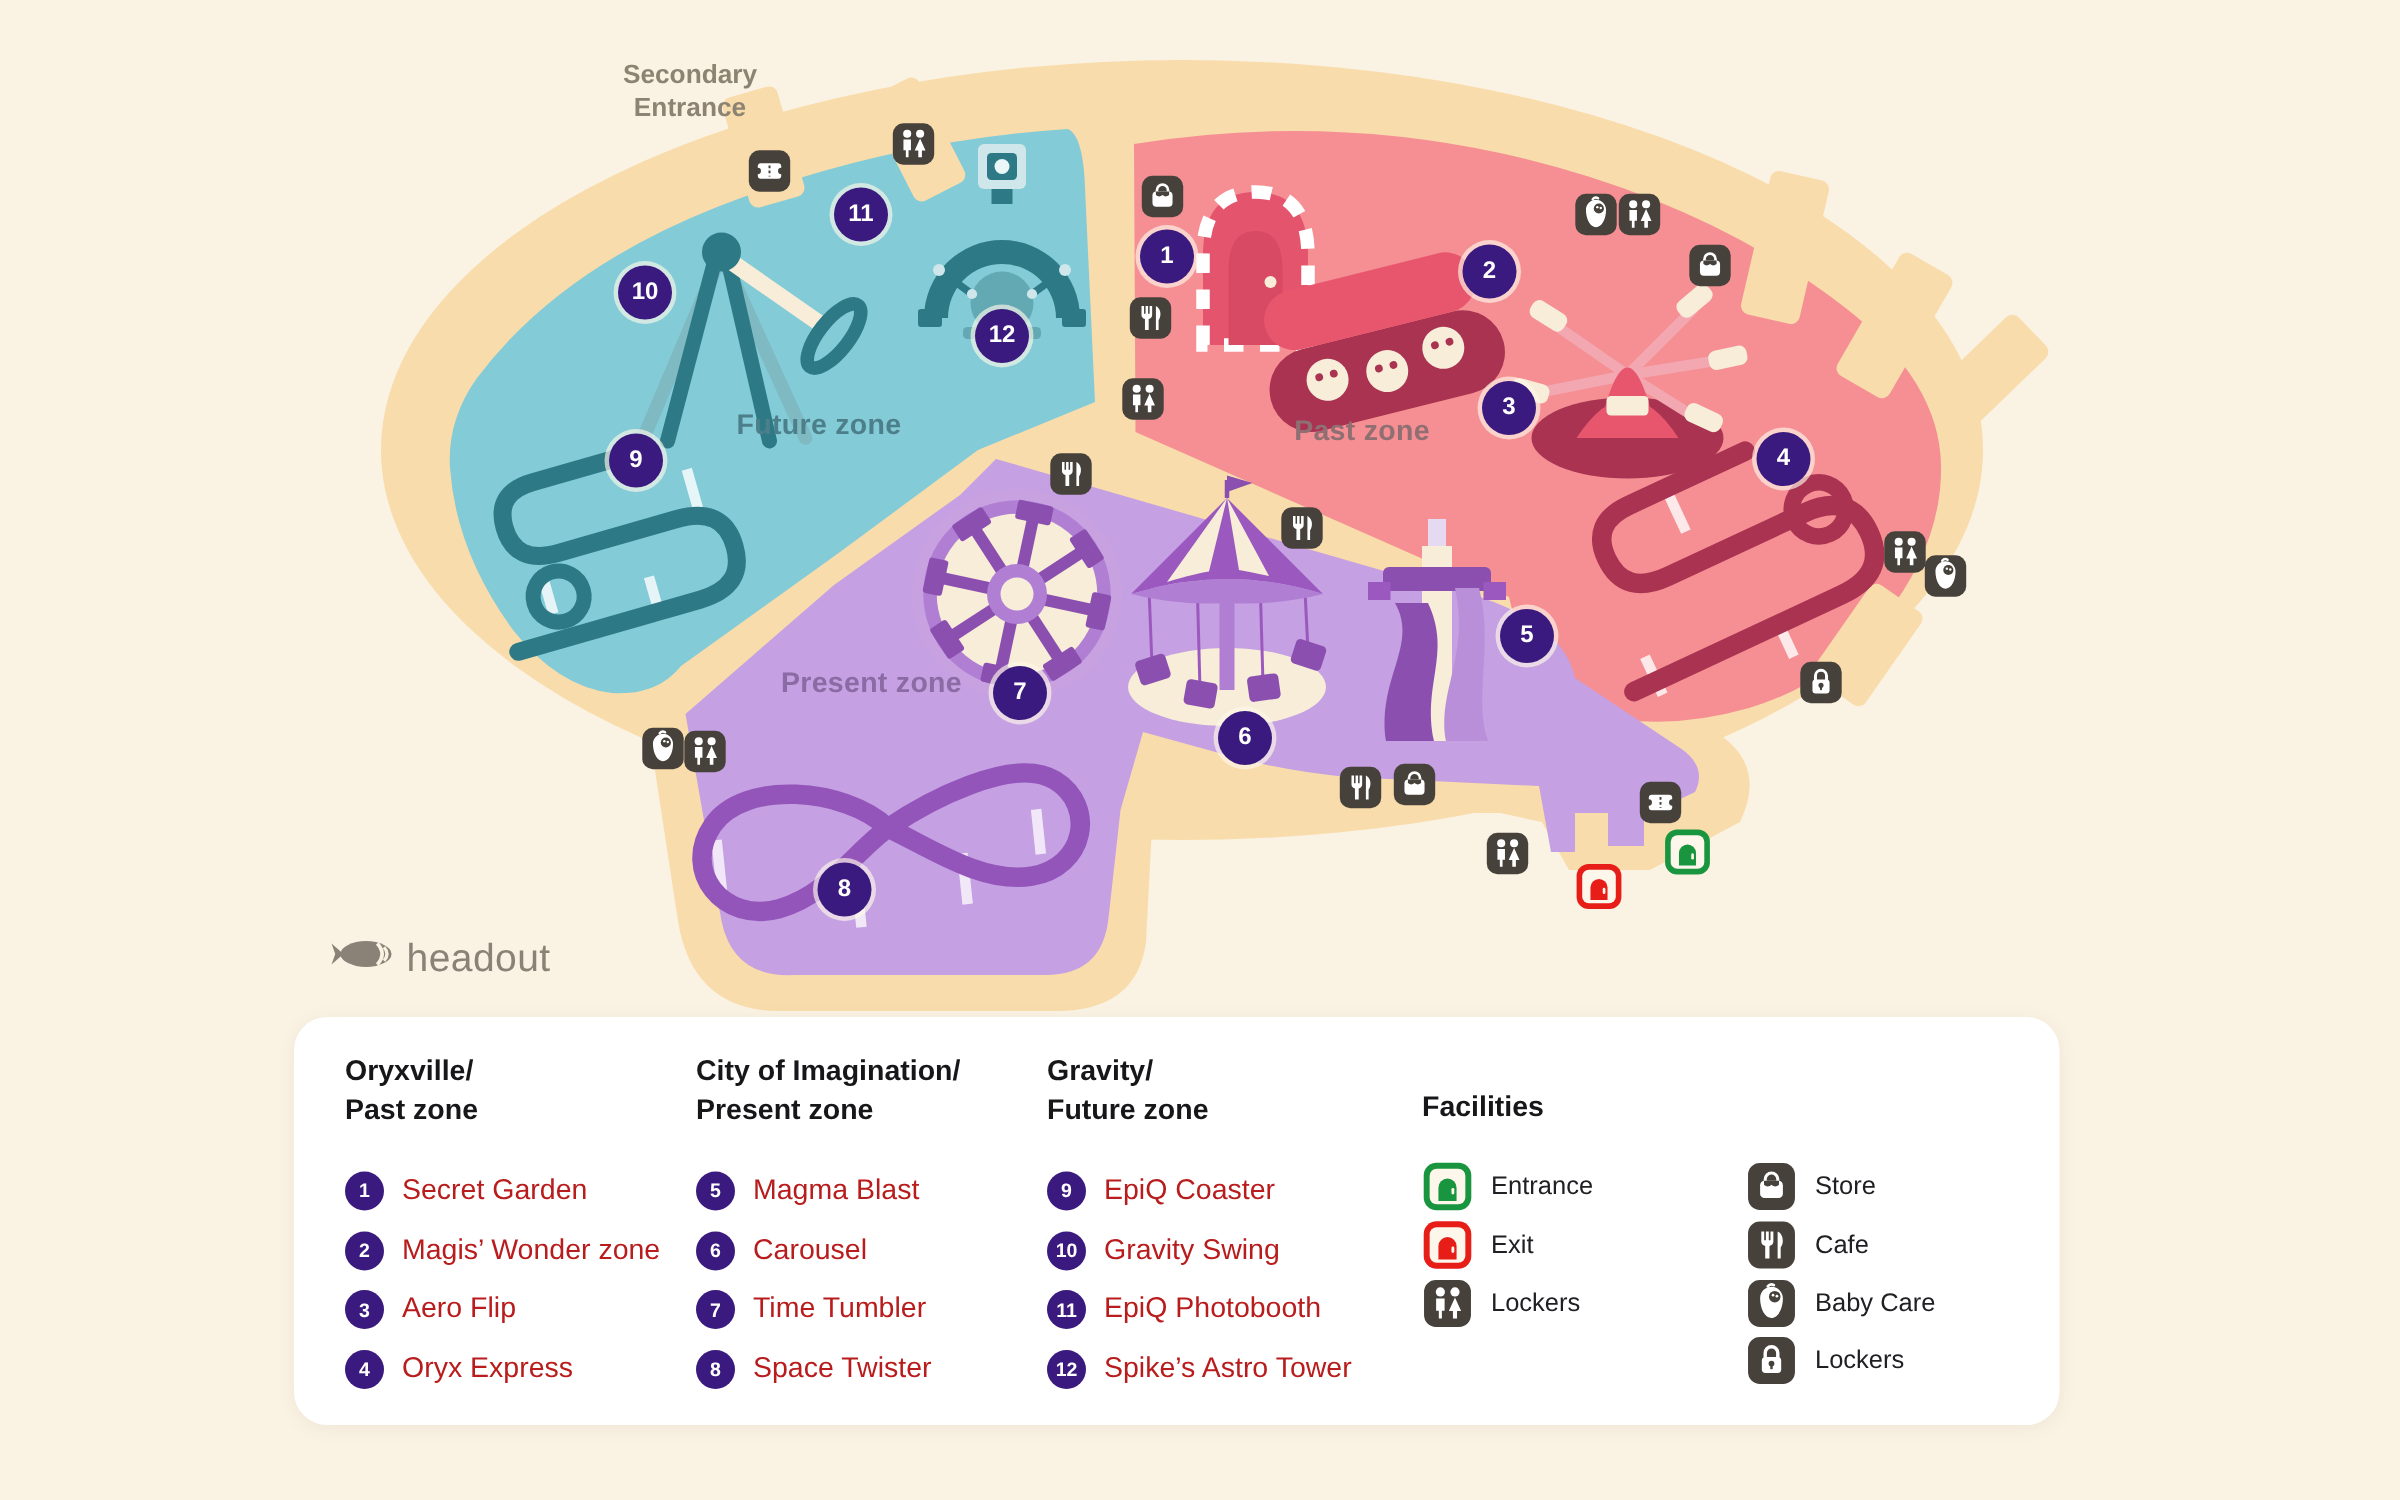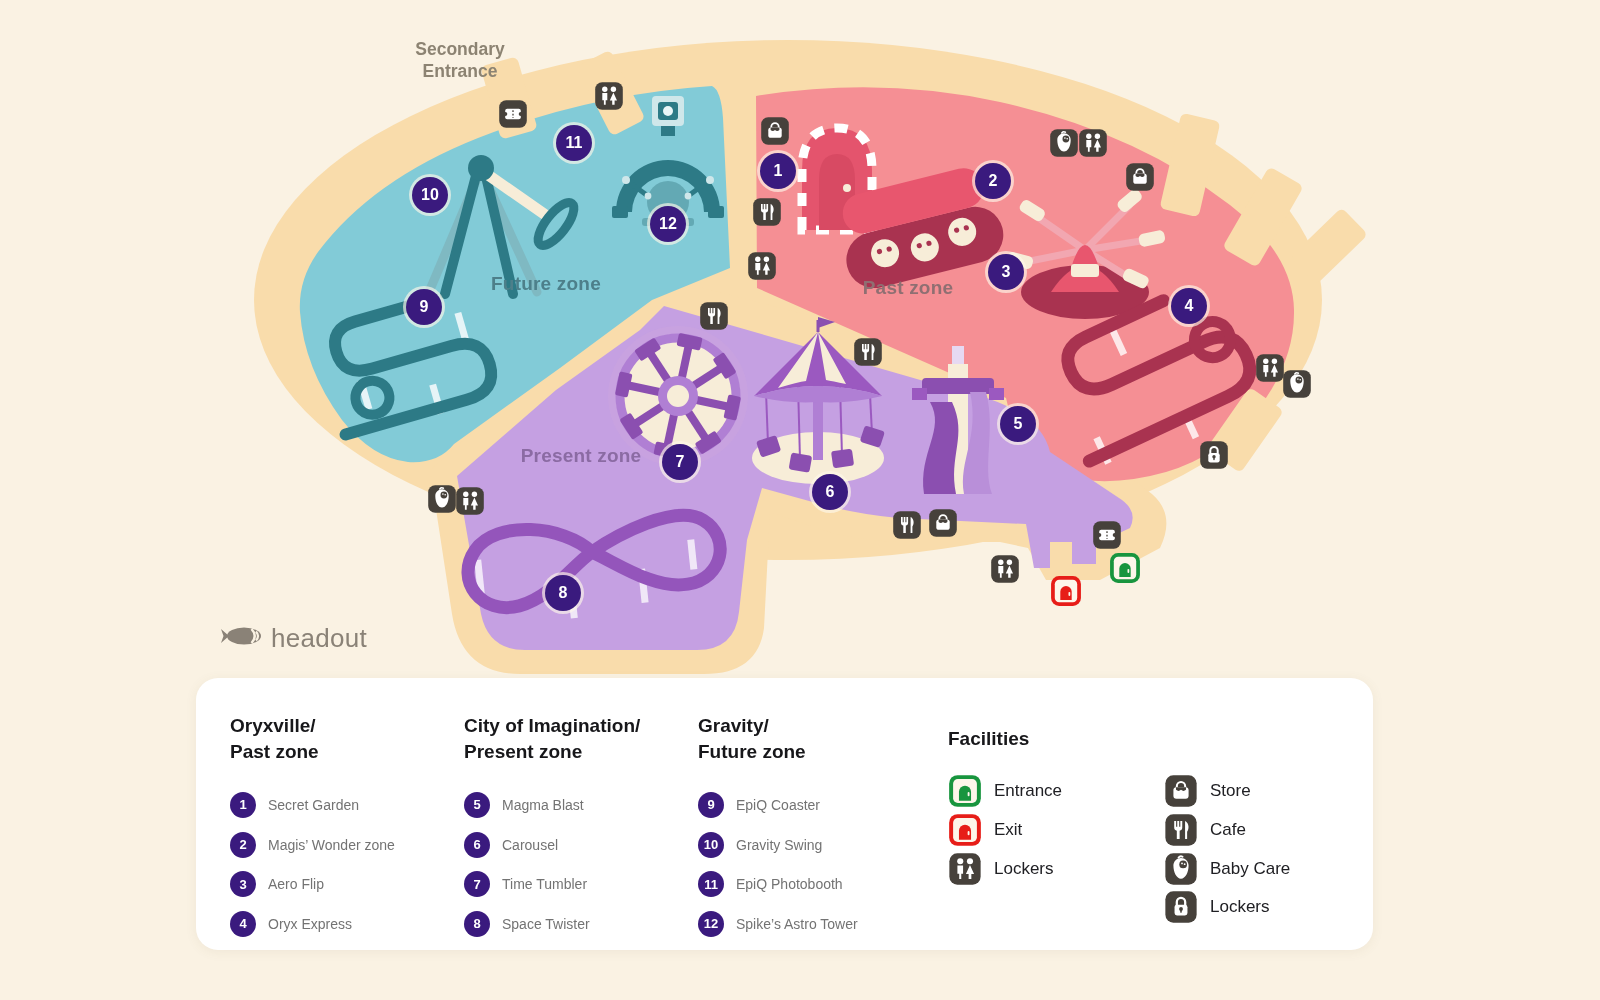--- a/index.html
+++ b/index.html
@@ -19,27 +19,27 @@
     transform:translate(-50%,-50%);box-shadow:0 0 0 3px rgba(253,247,234,.65)}
   .fic{position:absolute;width:30px;height:30px;transform:translate(-50%,-50%)}
   .fic svg,.door svg{display:block}
   .door{position:absolute;width:32px;height:32px;transform:translate(-50%,-50%)}
 
   #logo{position:absolute;left:220px;top:622px;display:flex;align-items:center;gap:9px}
   #logo .logo-text{font-size:26px;color:#8a8277;font-weight:400;letter-spacing:.3px}
 
   #legend-card{position:absolute;left:196px;top:678px;width:1177px;height:272px;background:#ffffff;border-radius:22px;
     box-shadow:0 2px 12px rgba(120,100,60,.08)}
-  .lg-col{position:absolute;top:11px;width:230px;height:260px}
+  .lg-col{position:absolute;top:0;width:230px;height:260px}
   .lg-title{position:absolute;top:24px;left:0;font-size:19px;line-height:26px;font-weight:bold;color:#17171a;white-space:pre-line}
   .col-items{position:absolute;top:96px;left:0}
   .lg-item{height:39.7px;display:flex;align-items:center}
   .lg-dot{width:26px;height:26px;border-radius:50%;background:var(--marker,#3a1a7e);color:#fff;font-size:13px;font-weight:bold;
     display:flex;align-items:center;justify-content:center;margin-right:12px;flex:0 0 auto}
-  .lg-label{font-size:14px;color:#737373}
+  .lg-label{font-size:19px;color:#b91c1c}
   #facilities-block{position:absolute;left:752px;top:0;height:272px}
   #facilities-title{position:absolute;top:50px;left:0;font-size:19px;font-weight:bold;color:#17171a}
   #facilities-cols{position:absolute;top:94px;left:0;display:flex}
   .fac-col{width:216px}
   .fac-item{height:38.7px;display:flex;align-items:center}
   .fac-item .fac-ic{width:34px;height:34px;margin-right:12px;flex:0 0 auto}
   .fac-label{font-size:17px;color:#202024}
 </style>
 </head>
 <body>

